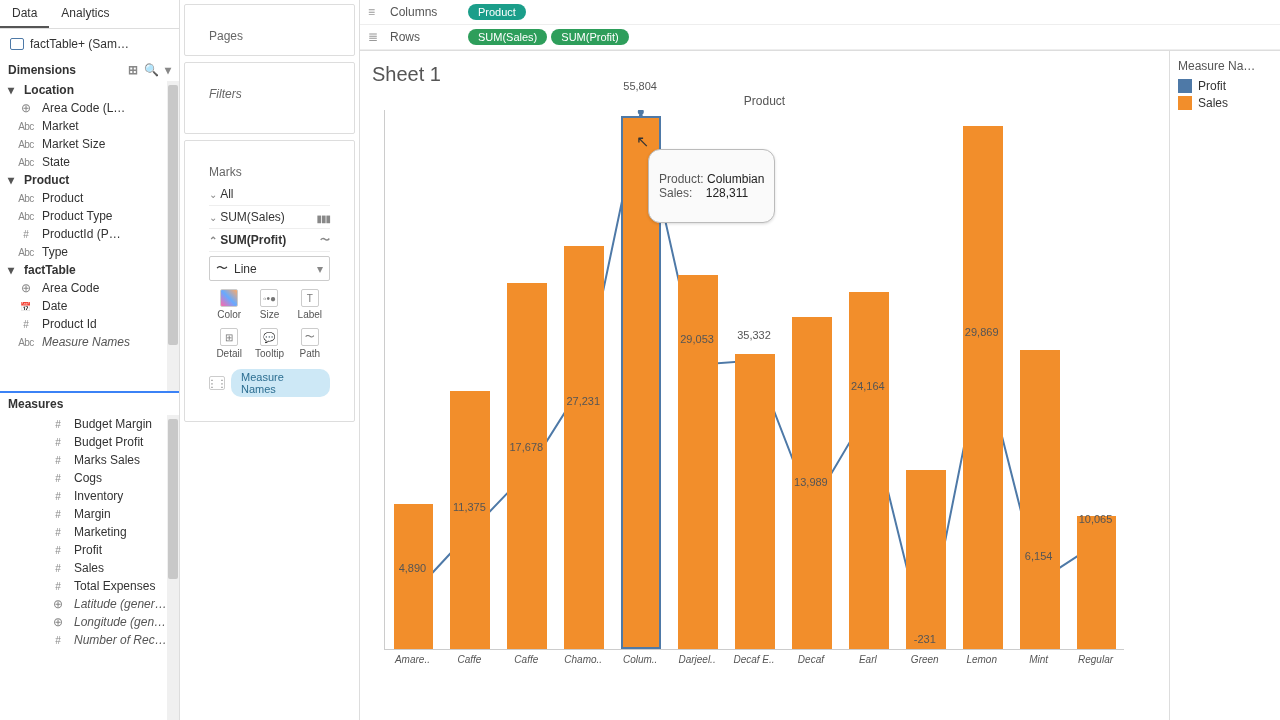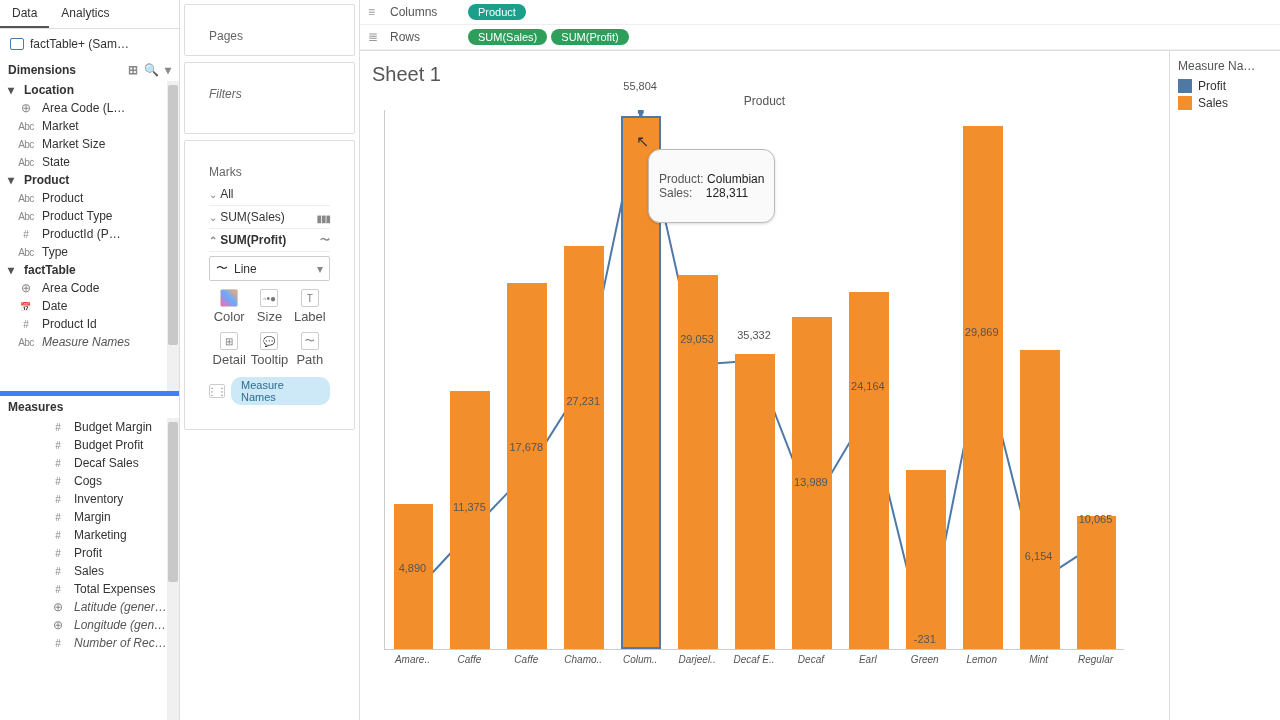--- a/index.html
+++ b/index.html
@@ -22,39 +22,39 @@
 .scrollbar-thumb { position: absolute; left: 1px; right: 1px; background: #c8c8c8; border-radius: 2px; }
 .tree-row { display: flex; align-items: center; padding: 2px 8px 2px 16px; gap: 6px; white-space: nowrap; overflow: hidden; }
 .tree-row.group { padding-left: 8px; font-weight: bold; }
 .tree-row .tri { width: 10px; display: inline-block; color: #555; }
 .type-icon { width: 20px; display: inline-block; color: #888; font-size: 10px; text-align: center; }
 .type-icon.hash::before { content: "#"; }
 .type-icon.abc::before { content: "Abc"; letter-spacing: -0.5px; }
 .type-icon.globe::before { content: "⊕"; font-size: 12px; }
 .type-icon.date::before { content: "📅"; font-size: 9px; }
 .italic { font-style: italic; color: #555; }
-.measures-hdr { font-weight: bold; padding: 4px 8px; border-top: 5px solid #3b82f6; }
+.measures-hdr { font-weight: bold; padding: 4px 8px; border-top: 2px solid #3b82f6; }
 
 
 .cards-col { width: 180px; border-right: 1px solid #ddd; padding: 4px; display: flex; flex-direction: column; gap: 6px; }
 .card { border: 1px solid #ddd; border-radius: 2px; padding: 24px; }
 .card-title { color: #666; margin-bottom: 4px; }
 .card.filters { height: 72px; font-style: italic; }
 .card.pages { height: 52px; }
 .mark-sec { display: flex; align-items: flex-end; justify-content: space-between; padding: 4px 0; border-bottom: 1px solid #eee; cursor: pointer; }
 .mark-sec.bold { font-weight: bold; }
 .mark-sec .chev { color: #888; font-size: 10px; }
 .mark-sec .mini-bars { color: #888; letter-spacing: -1px; font-size: 10px; }
 .mark-sec .mini-line { color: #888; font-size: 10px; }
 .mark-type { display: flex; align-items: center; border: 1px solid #ccc; border-radius: 2px; padding: 3px 6px; margin: 4px 0; gap: 6px; }
 .mark-type .caret { margin-left: auto; color: #888; }
 .mark-grid { display: grid; grid-template-columns: repeat(3, 1fr); gap: 0; margin-top: 4px; }
 .mark-cell { display: flex; flex-direction: column; align-items: center; gap: 2px; padding: 4px 0; cursor: pointer; }
 .mark-cell .ico { width: 18px; height: 18px; border: 1px solid #ccc; border-radius: 2px; display: flex; align-items: center; justify-content: center; font-size: 10px; color: #777; }
-.mark-cell .lbl { font-size: 13px; color: #555; }
+.mark-cell .lbl { font-size: 10px; color: #555; }
 .pill-on-card { display: flex; align-items: center; gap: 6px; margin-top: 6px; }
 .pill-on-card .dots { width: 16px; height: 14px; display: inline-flex; align-items: center; justify-content: center; font-size: 10px; color: #777; border: 1px solid #ccc; border-radius: 2px; }
 .pill { display: inline-flex; align-items: center; padding: 2px 10px; border-radius: 10px; font-size: 11px; color: #fff; }
 .pill.teal { background: #1b9e8a; }
 .pill.green { background: #2e9e5b; }
 .pill.blue-outline { background: #cde8f6; color: #2c6e91; }
 
 
 .main { flex: 1; display: flex; flex-direction: column; }
 .shelves { border-bottom: 1px solid #ddd; }
@@ -184,21 +184,21 @@
         <div class="tree-row">
             <span class="type-icon hash"></span>
             <span>Budget Margin</span>
           </div>
         <div class="tree-row">
             <span class="type-icon hash"></span>
             <span>Budget Profit</span>
           </div>
         <div class="tree-row">
             <span class="type-icon hash"></span>
-            <span>Decaf Sales</span>
+            <span>Marks Sales</span>
           </div>
         <div class="tree-row">
             <span class="type-icon hash"></span>
             <span>Cogs</span>
           </div>
         <div class="tree-row">
             <span class="type-icon hash"></span>
             <span>Inventory</span>
           </div>
         <div class="tree-row">

